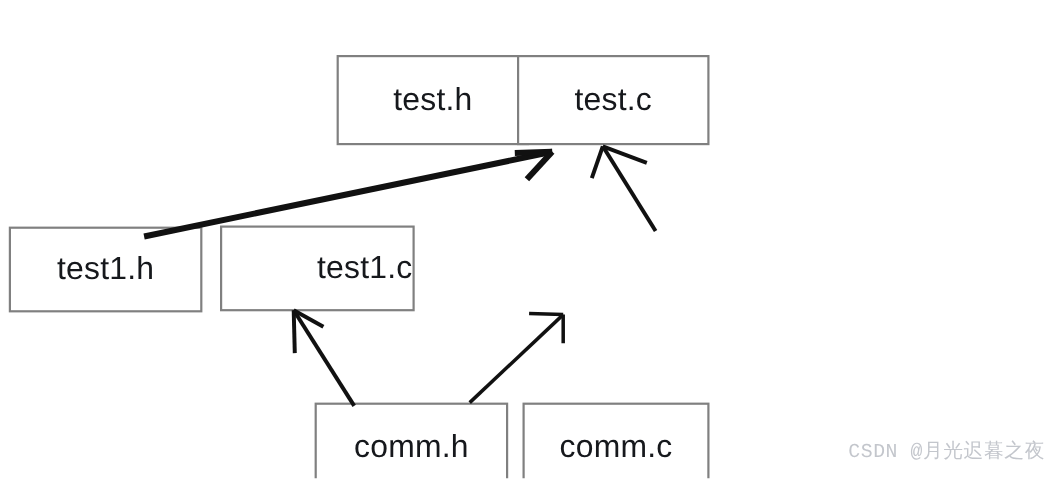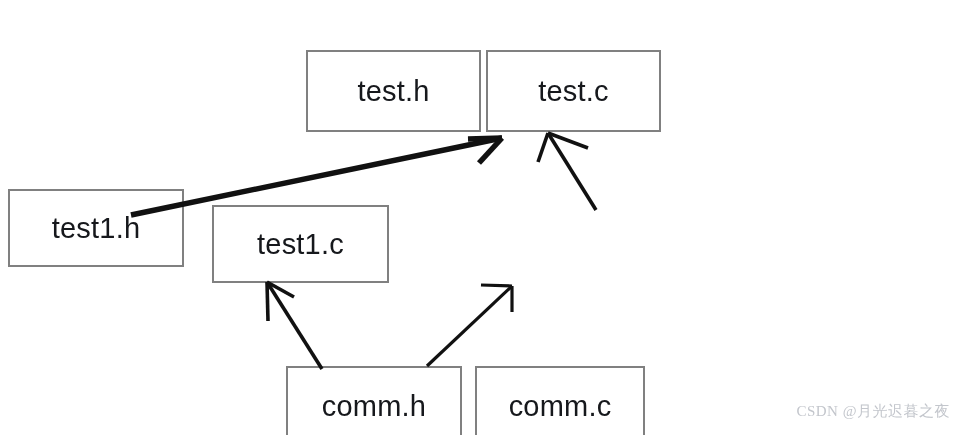--- a/index.html
+++ b/index.html
@@ -30,23 +30,23 @@
   .node-label {
     font-family: "Liberation Sans", sans-serif;
     font-size: 29px;
     color: #16181c;
     letter-spacing: 0.2px;
     line-height: 1;
     white-space: nowrap;
   }
   
   #node-test-h   { left: 306px; top: 50px;  width: 175px; height: 82px; }
-  #node-test-c   { left: 486px; top: 50px;  width: 175px; height: 82px; }
-  #node-test1-h  { left: 8px;   top: 189px; width: 176px; height: 78px; text-align: center; }
-  #node-test1-c  { left: 212px; top: 205px; width: 177px; height: 78px; }
+  #node-test-c   { left: 470px; top: 50px;  width: 175px; height: 82px; }
+  #node-test1-h  { left: 8px;   top: 206px; width: 176px; height: 78px; text-align: center; }
+  #node-test1-c  { left: 200px; top: 205px; width: 177px; height: 78px; justify-content: flex-end; }
   #node-test2-h  { left: 523px; top: 209px; width: 175px; height: 80px; }
   #node-test2-c  { left: 731px; top: 207px; width: 166px; height: 79px; }
   #node-comm-h   { left: 286px; top: 366px; width: 176px; height: 80px; }
   #node-comm-c   { left: 475px; top: 366px; width: 170px; height: 80px; }
 
   #edge-layer {
     position: absolute;
     left: 0;
     top: 0;
     width: 964px;
@@ -61,22 +61,22 @@
   }
   .edge-thick { stroke-width: 5.5; }
   .edge-mid   { stroke-width: 3.6; }
   .edge-thin  { stroke-width: 3.2; }
 
   #watermark {
     position: absolute;
     right: 14px;
     bottom: 14px;
     z-index: 5;
-    font-family: Liberation Serif, serif;
-    font-size: 15px;
+    font-family: Liberation Mono, monospace;
+    font-size: 18px;
     color: #c3c6cc;
     white-space: nowrap;
     letter-spacing: 0.5px;
   }
 </style>
 </head>
 <body>
 
 <div id="canvas">
 

